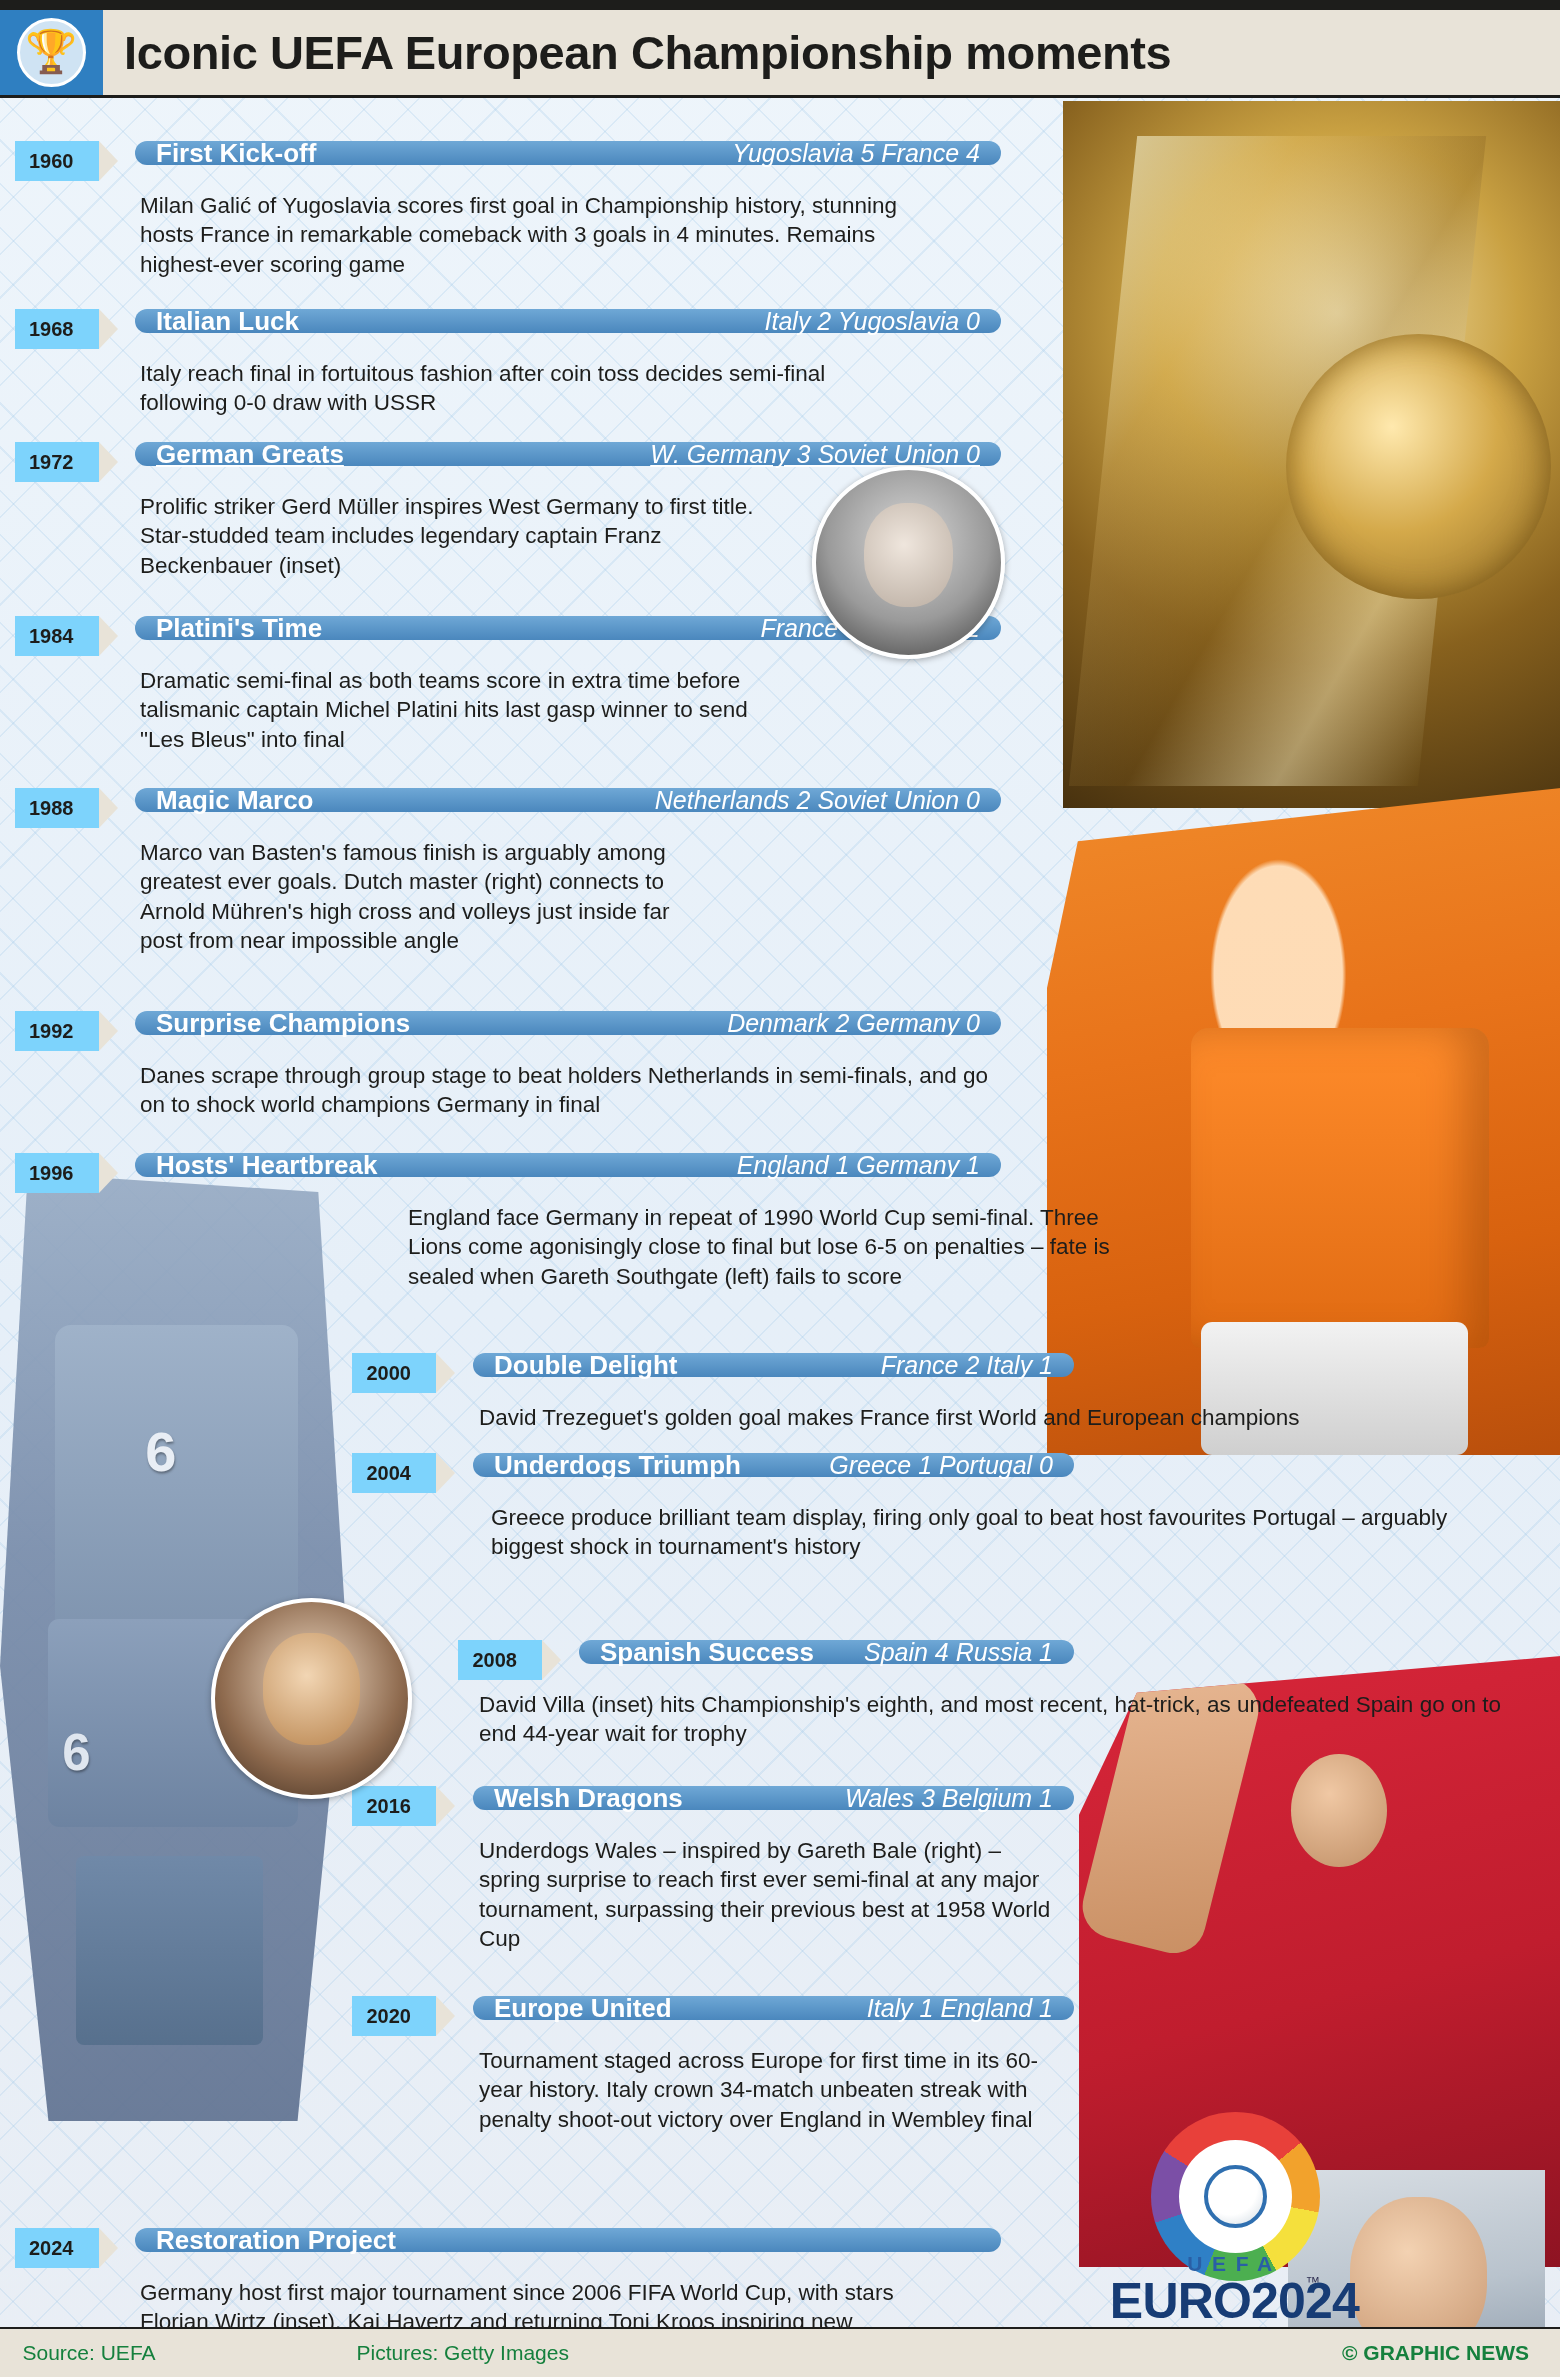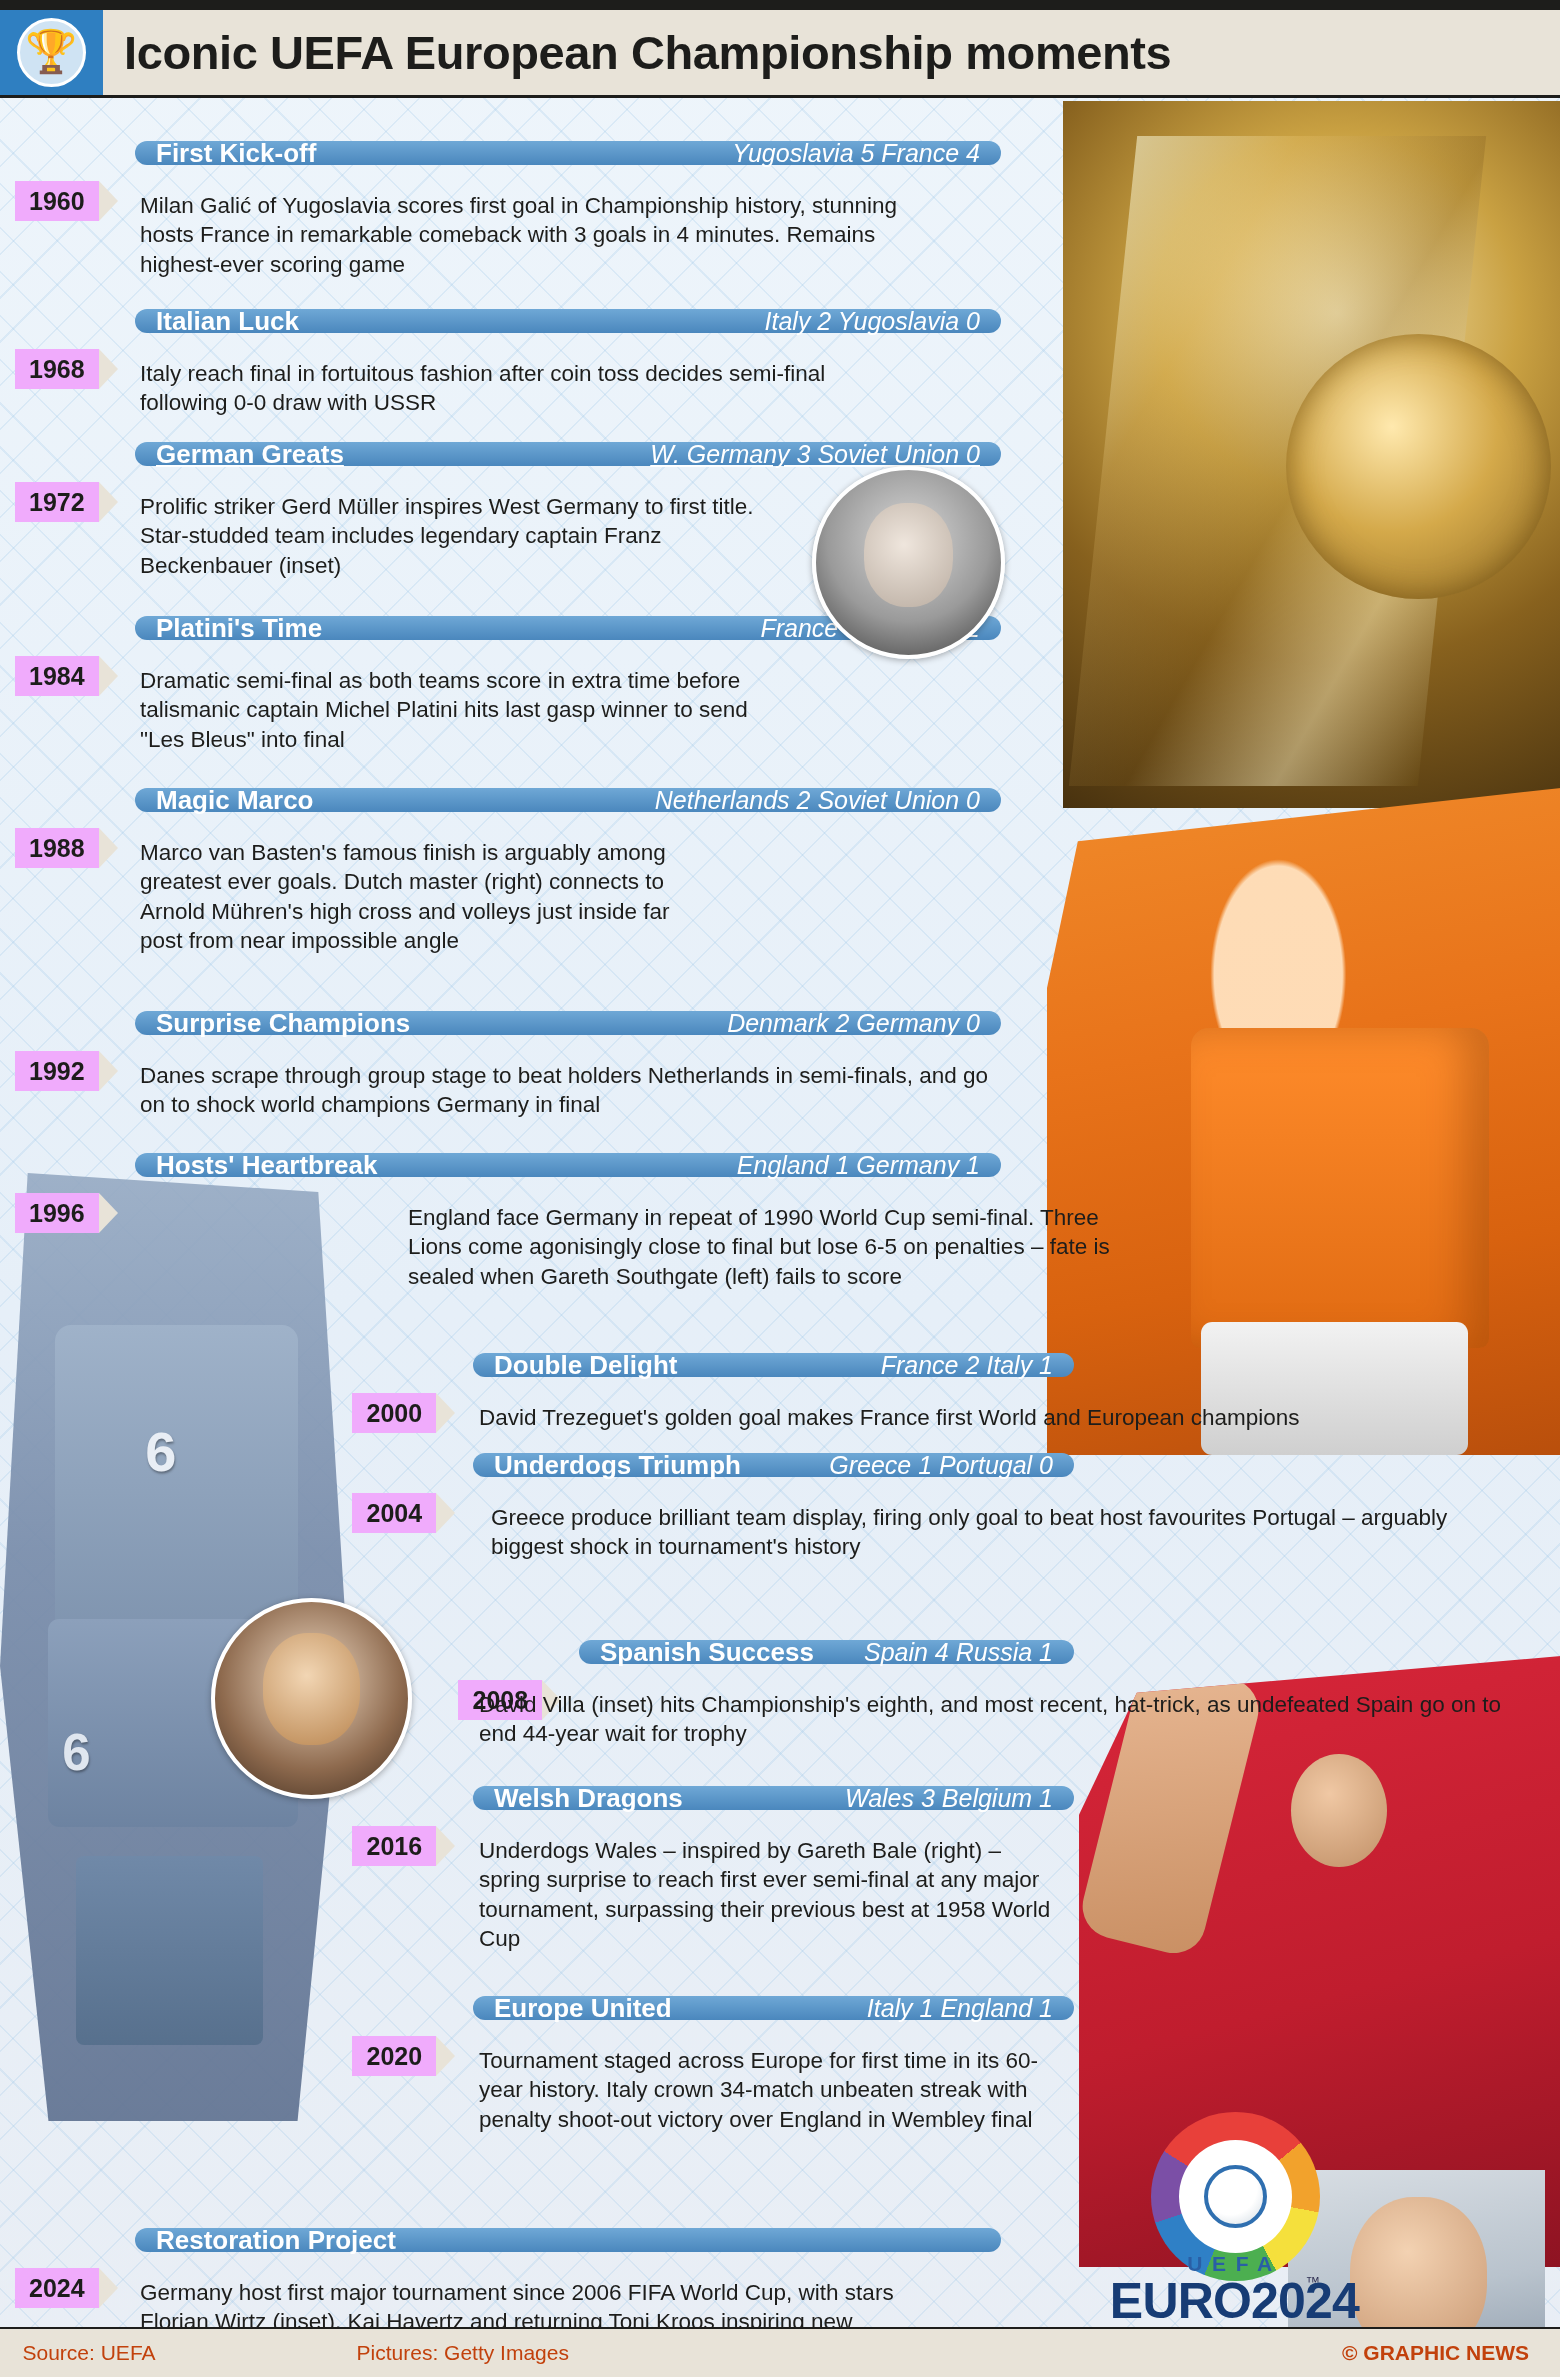--- a/index.html
+++ b/index.html
@@ -171,23 +171,23 @@
   .euro-wordmark .uefa { font-size:21px; letter-spacing:9.6px; font-weight:bold; color:#2a5fa5; }
   .euro-wordmark .euro { font-size:50px; font-weight:bold; letter-spacing:-0.8px; color:#173c75; line-height:1.02; }
   .euro-wordmark .germany { font-size:20px; letter-spacing:5.6px; color:#173c75; }
   .tm { position:absolute; right:241px; bottom:87px; font-size:14.5px; color:#335; z-index:9;}
 
   
   .content { position:absolute; left:0; top:98px; width:1561px; z-index:12; }
   .entry { position:absolute; }
   .year {
     position:absolute; top:0; height:40px; line-height:40px;
-    background:#f0abfc;
-    font-size:25px; font-weight:bold; color:#1d1d1b;
-    padding:0 13px 0 14.5px; text-align:left;margin-top:40px;
+    background:#7dd3fc;
+    font-size:20px; font-weight:bold; color:#1d1d1b;
+    padding:0 13px 0 14.5px; text-align:left;
   }
   .year:after {
     content:""; position:absolute; right:-19.3px; top:0;
     border-top:20px solid transparent; border-bottom:20px solid transparent;
     border-left:19.3px solid #e8e3d8;
   }
   .bar {
     position:absolute; top:0; height:24px; line-height:40px;
     background:linear-gradient(180deg,#6fa8d6,#4a87bd);
     border-radius:21px;
@@ -220,21 +220,21 @@
   .villa .face {
     position:absolute; left:25%; top:16%; width:50%; height:58%;
     background:radial-gradient(circle at 45% 38%, #f2d6b4, #b9854f); border-radius:46%;
   }
 
   
   .footer {
     position:absolute; left:0; bottom:0; width:1561px; height:50px;
     background:#e8e3d8; border-top:2.4px solid #1d1d1b;
     display:flex; align-items:center; z-index:35;
-    font-size:21px; color:#c2410c;
+    font-size:21px; color:#15803d;
   }
   .footer .src { margin-left:22.5px; }
   .footer .pics { margin-left:201px; }
   .footer .gn { margin-left:auto; margin-right:32px; font-weight:bold; }
 </style>
 </head>
 <body>
 
 <div class="bg"></div>
 <div class="topbar"></div>

